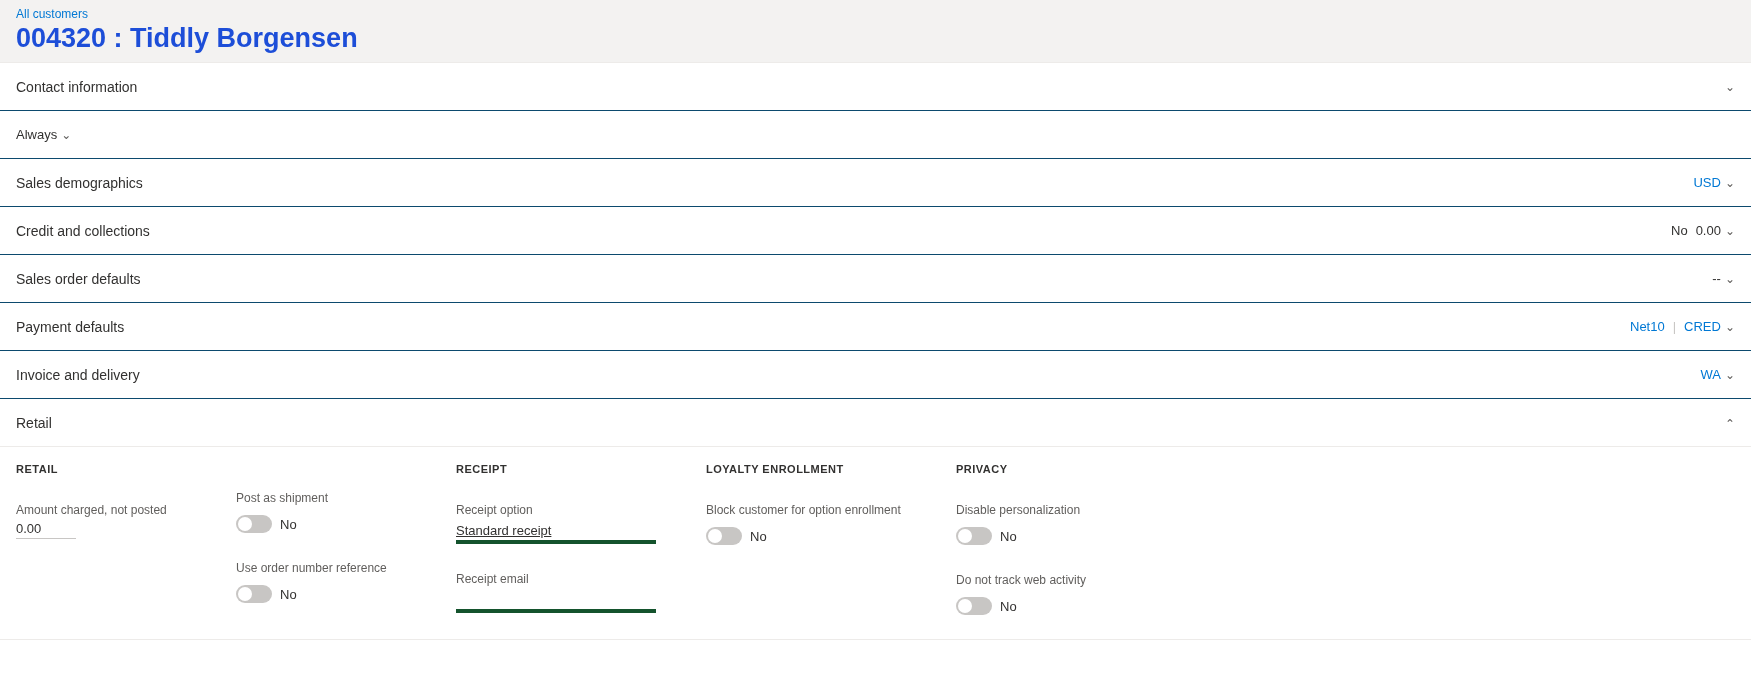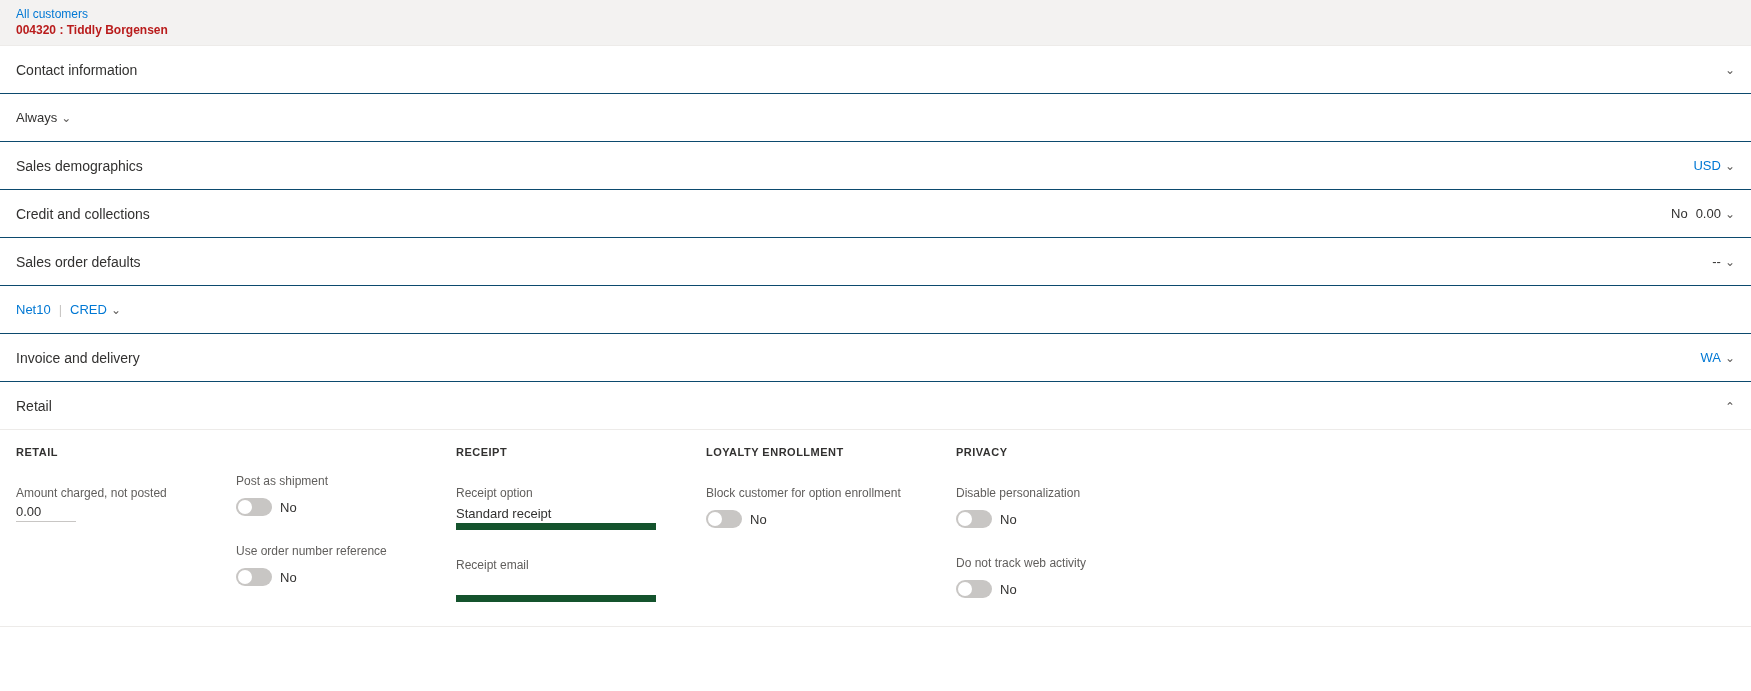--- a/index.html
+++ b/index.html
@@ -25,23 +25,23 @@
       background: #f3f2f1;
     }
     .breadcrumb-link {
       color: #0078d4;
       font-size: 12px;
       cursor: pointer;
       text-decoration: none;
       text-align: center;
     }
     .page-title {
-      font-size: 12px;
+      font-size: 27px;
       font-weight: 600;
-      color: #b91c1c;
+      color: #1d4ed8;
       padding: 2px 16px 8px 16px;
     }
     .main-content {
       flex: 1;
       background: #ffffff;
       border-top: 1px solid #edebe9;
       overflow-y: auto;
       position: relative;
     }
     
@@ -170,27 +170,28 @@
       border-radius: 50%;
       transition: left 0.2s;
     }
     .toggle-label {
       font-size: 13px;
       color: #323130;
     }
     
     .receipt-input {
       border: none;
-      border-bottom: 7px solid #14532d;
+      border-bottom: 4px solid #14532d;
       width: 200px;
       font-size: 13px;
       padding: 2px 0;
       outline: none;
       background: transparent;
       color: #323130;
+      text-decoration: underline;
     }
   </style>
 </head>
 <body>
 
 <div class="page-container">
 
   <div class="breadcrumb-area">
     <a class="breadcrumb-link" href="#">All customers</a>
   </div>
@@ -231,20 +232,21 @@
 
     <div class="section-row">
       <span class="section-title">Sales order defaults</span>
       <div class="section-meta">
         <span class="section-meta-value">--</span>
       </div>
       <span class="chevron-icon">⌄</span>
     </div>
 
     <div class="section-row">
+      <span class="section-title">Payment defaults</span>
       <div class="section-meta">
         <span class="section-meta-value blue">Net10</span>
         <span class="section-meta-divider">|</span>
         <span class="section-meta-value blue">CRED</span>
       </div>
       <span class="chevron-icon">⌄</span>
     </div>
 
     <div class="section-row">
       <span class="section-title">Invoice and delivery</span>

